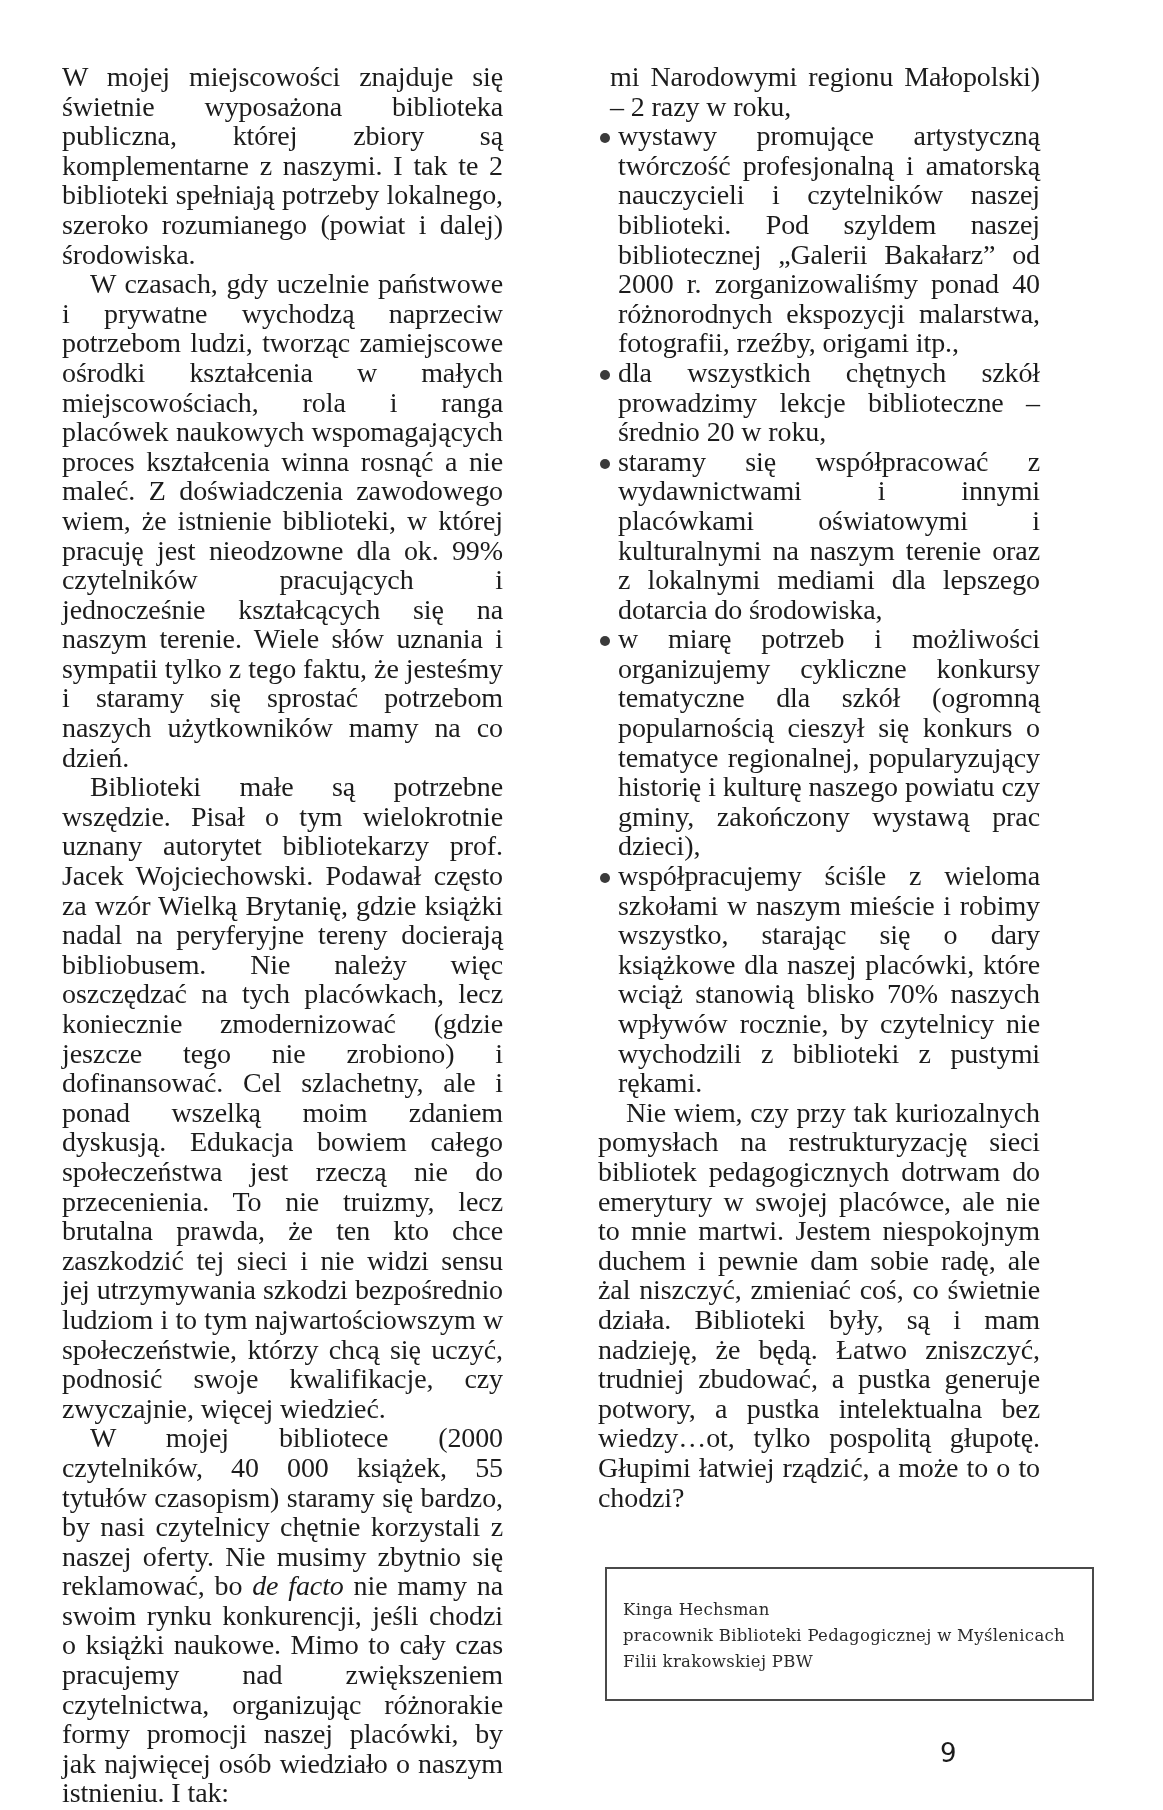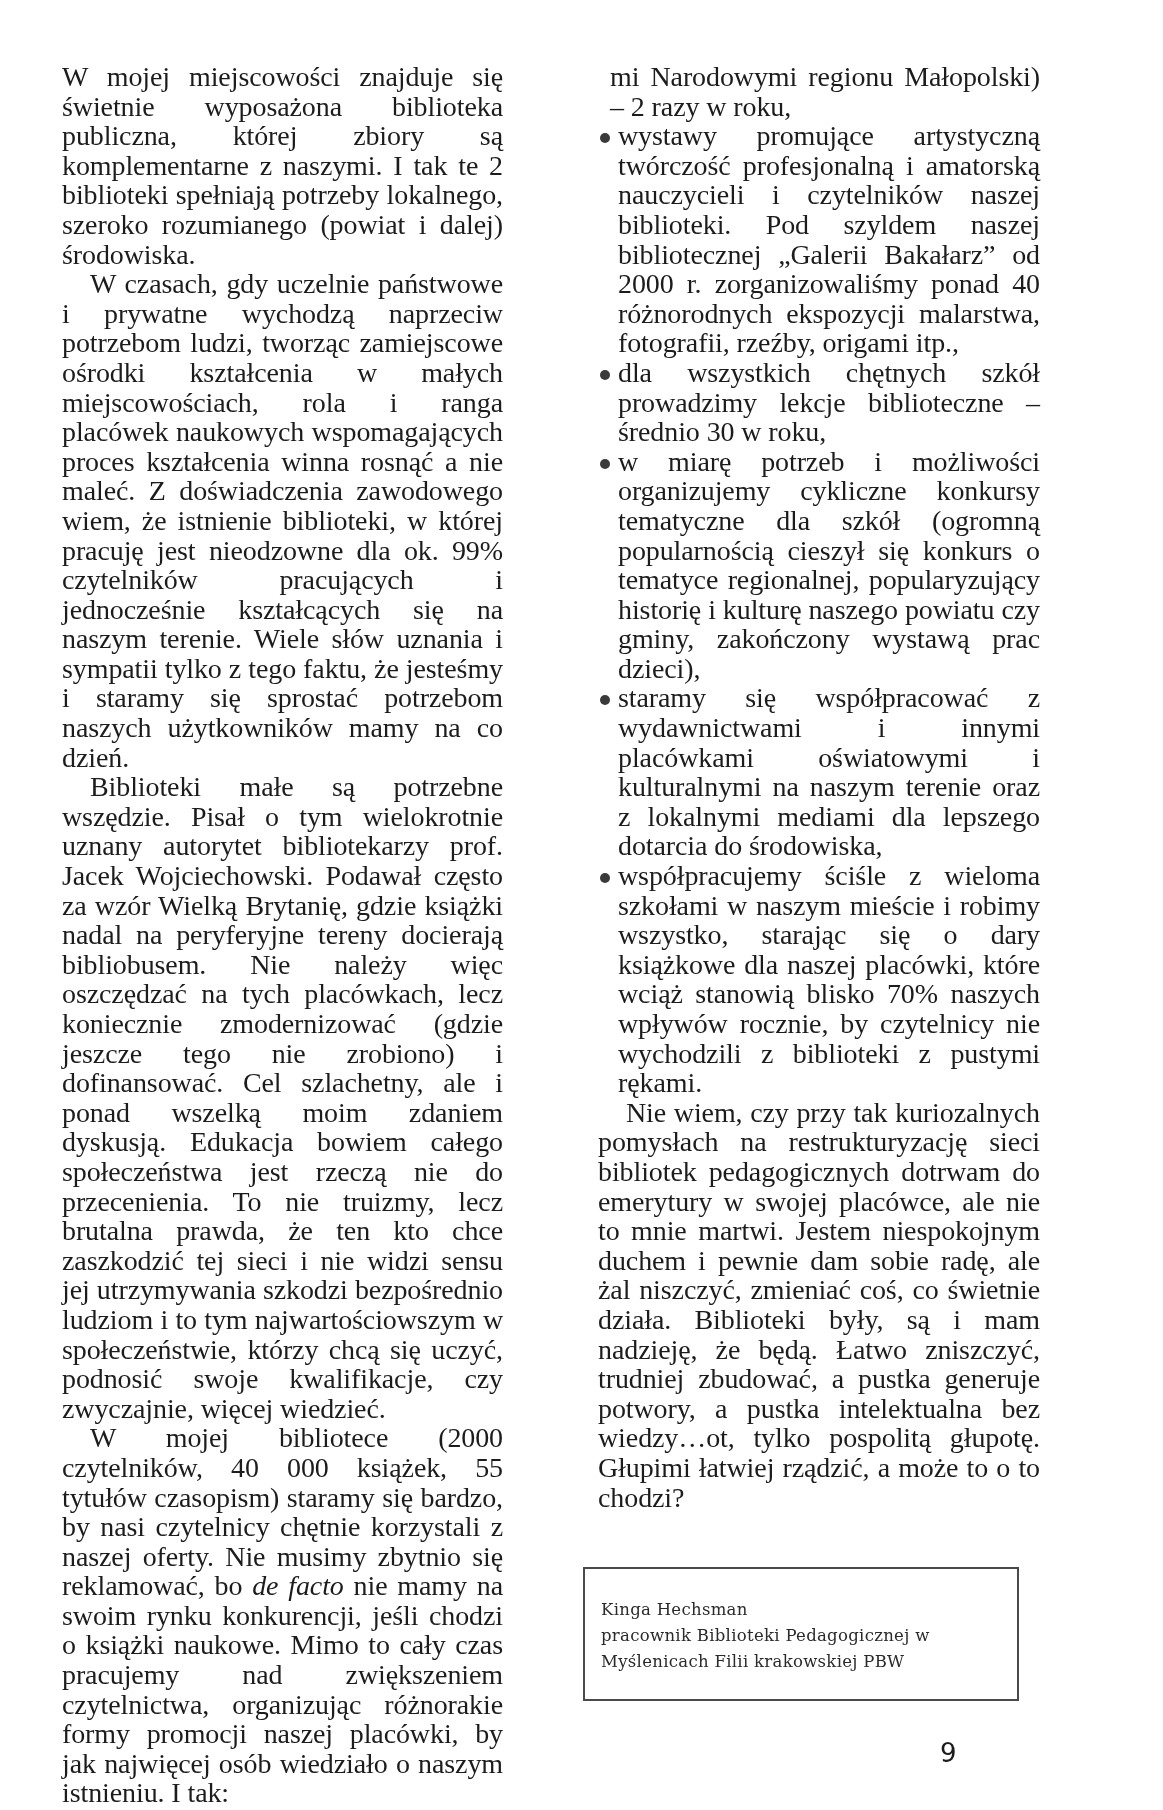--- a/index.html
+++ b/index.html
@@ -59,23 +59,23 @@
       background: #3a3a3a;
     }
     .continued {
       padding-left: 12px;
     }
     .italic {
       font-style: italic;
     }
     .author-box {
       position: absolute;
-      left: 583px;
+      left: 605px;
       top: 1567px;
-      width: 436px;
+      width: 489px;
       height: 134px;
       border: 2px solid #4a4a4a;
       box-sizing: border-box;
       padding: 28px 14px 0 16px;
       font-family: "DejaVu Serif", "Liberation Serif", serif;
       font-size: 16.5px;
       line-height: 26px;
       letter-spacing: 0.3px;
       color: #2a2a2a;
       text-align: left;
@@ -110,29 +110,29 @@
 
 <div class="column col-right">
   <p class="para continued">mi Narodowymi regionu Małopolski) – 2 razy w roku,</p>
   <ul class="bullet-list">
     <li class="bullet-item">
       <span class="bullet"></span>
       <span>wystawy promujące artystyczną twórczość profesjonalną i amatorską nauczycieli i czytelników naszej biblioteki. Pod szyldem naszej bibliotecznej „Galerii Bakałarz” od 2000 r. zorganizowaliśmy ponad 40 różnorodnych ekspozycji malarstwa, fotografii, rzeźby, origami itp.,</span>
     </li>
     <li class="bullet-item">
       <span class="bullet"></span>
-      <span>dla wszystkich chętnych szkół prowadzimy lekcje biblioteczne – średnio 30 w roku,</span>
+      <span>dla wszystkich chętnych szkół prowadzimy lekcje biblioteczne – średnio 20 w roku,</span>
+    </li>
+    <li class="bullet-item">
+      <span class="bullet"></span>
+      <span>staramy się współpracować z wydawnictwami i innymi placówkami oświatowymi i kulturalnymi na naszym terenie oraz z lokalnymi mediami dla lepszego dotarcia do środowiska,</span>
     </li>
     <li class="bullet-item">
       <span class="bullet"></span>
       <span>w miarę potrzeb i możliwości organizujemy cykliczne konkursy tematyczne dla szkół (ogromną popularnością cieszył się konkurs o tematyce regionalnej, popularyzujący historię i kulturę naszego powiatu czy gminy, zakończony wystawą prac dzieci),</span>
-    </li>
-    <li class="bullet-item">
-      <span class="bullet"></span>
-      <span>staramy się współpracować z wydawnictwami i innymi placówkami oświatowymi i kulturalnymi na naszym terenie oraz z lokalnymi mediami dla lepszego dotarcia do środowiska,</span>
     </li>
     <li class="bullet-item">
       <span class="bullet"></span>
       <span>współpracujemy ściśle z wieloma szkołami w naszym mieście i robimy wszystko, starając się o dary książkowe dla naszej placówki, które wciąż stanowią blisko 70% naszych wpływów rocznie, by czytelnicy nie wychodzili z biblioteki z pustymi rękami.</span>
     </li>
   </ul>
   <p class="para indent">Nie wiem, czy przy tak kuriozalnych pomysłach na restrukturyzację sieci bibliotek pedagogicznych dotrwam do emerytury w swojej placówce, ale nie to mnie martwi. Jestem niespokojnym duchem i pewnie dam sobie radę, ale żal niszczyć, zmieniać coś, co świetnie działa. Biblioteki były, są i mam nadzieję, że będą. Łatwo zniszczyć, trudniej zbudować, a pustka generuje potwory, a pustka intelektualna bez wiedzy…ot, tylko pospolitą głupotę. Głupimi łatwiej rządzić, a może to o to chodzi?</p>
 </div>
 
 <div class="author-box">

